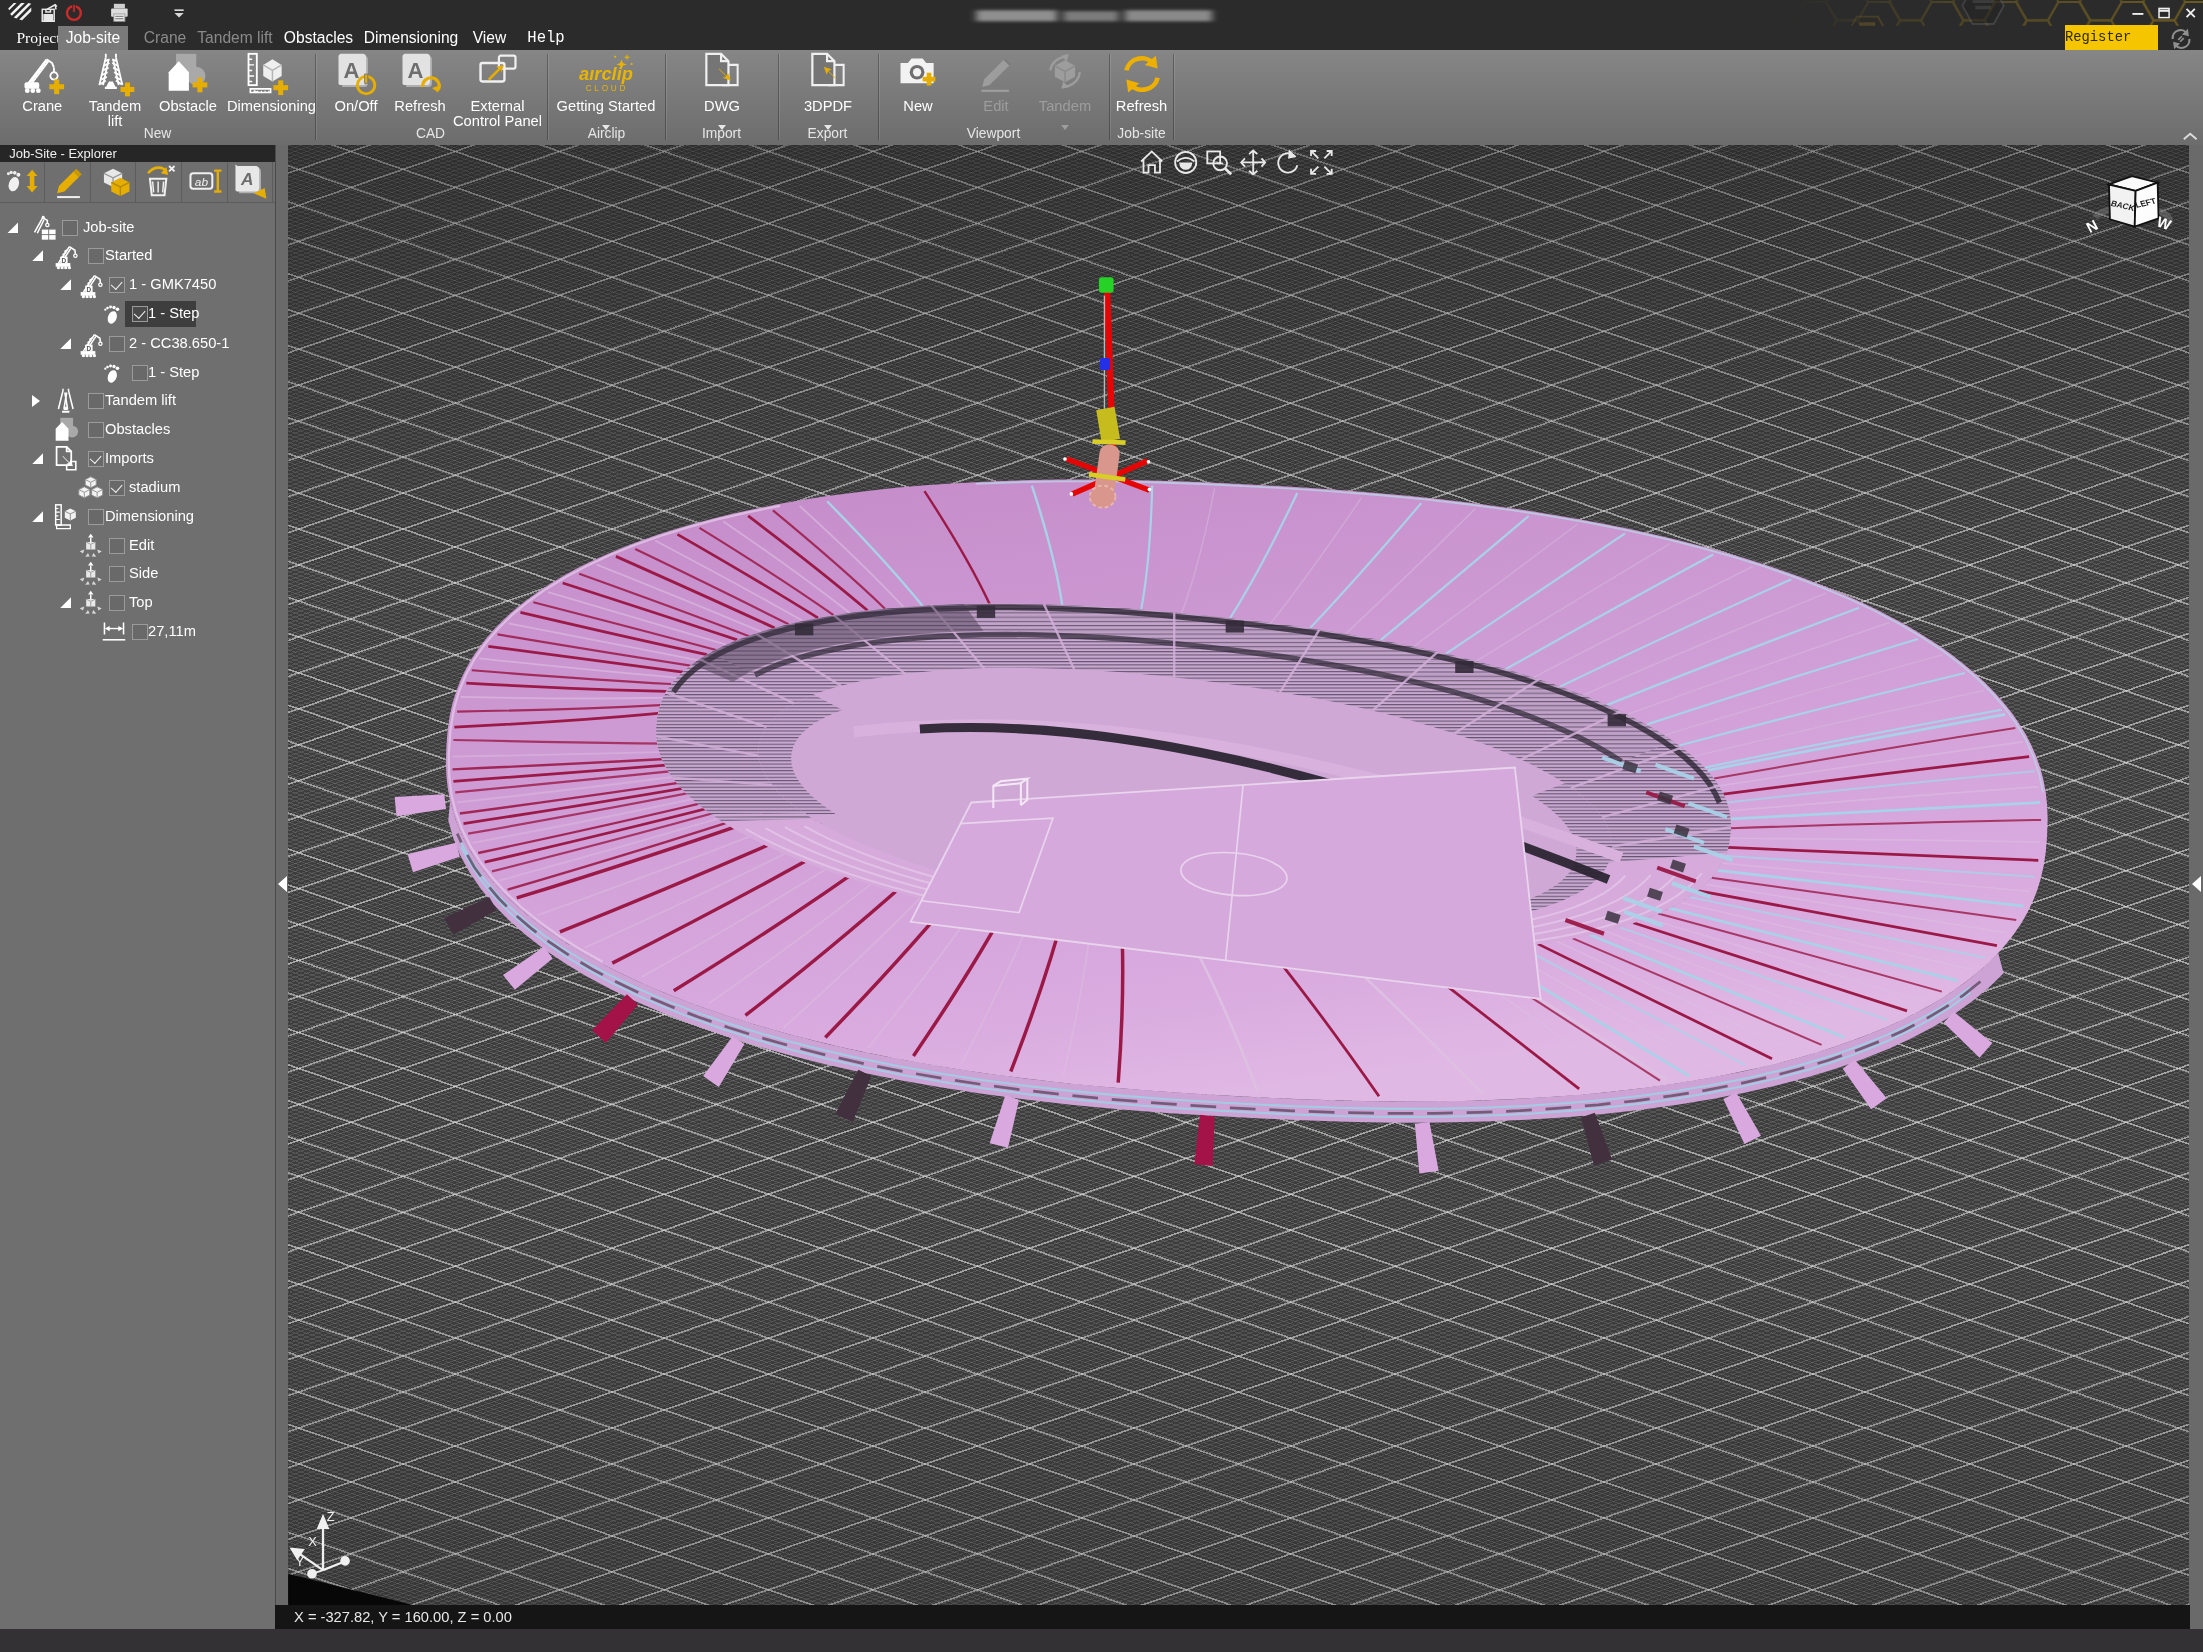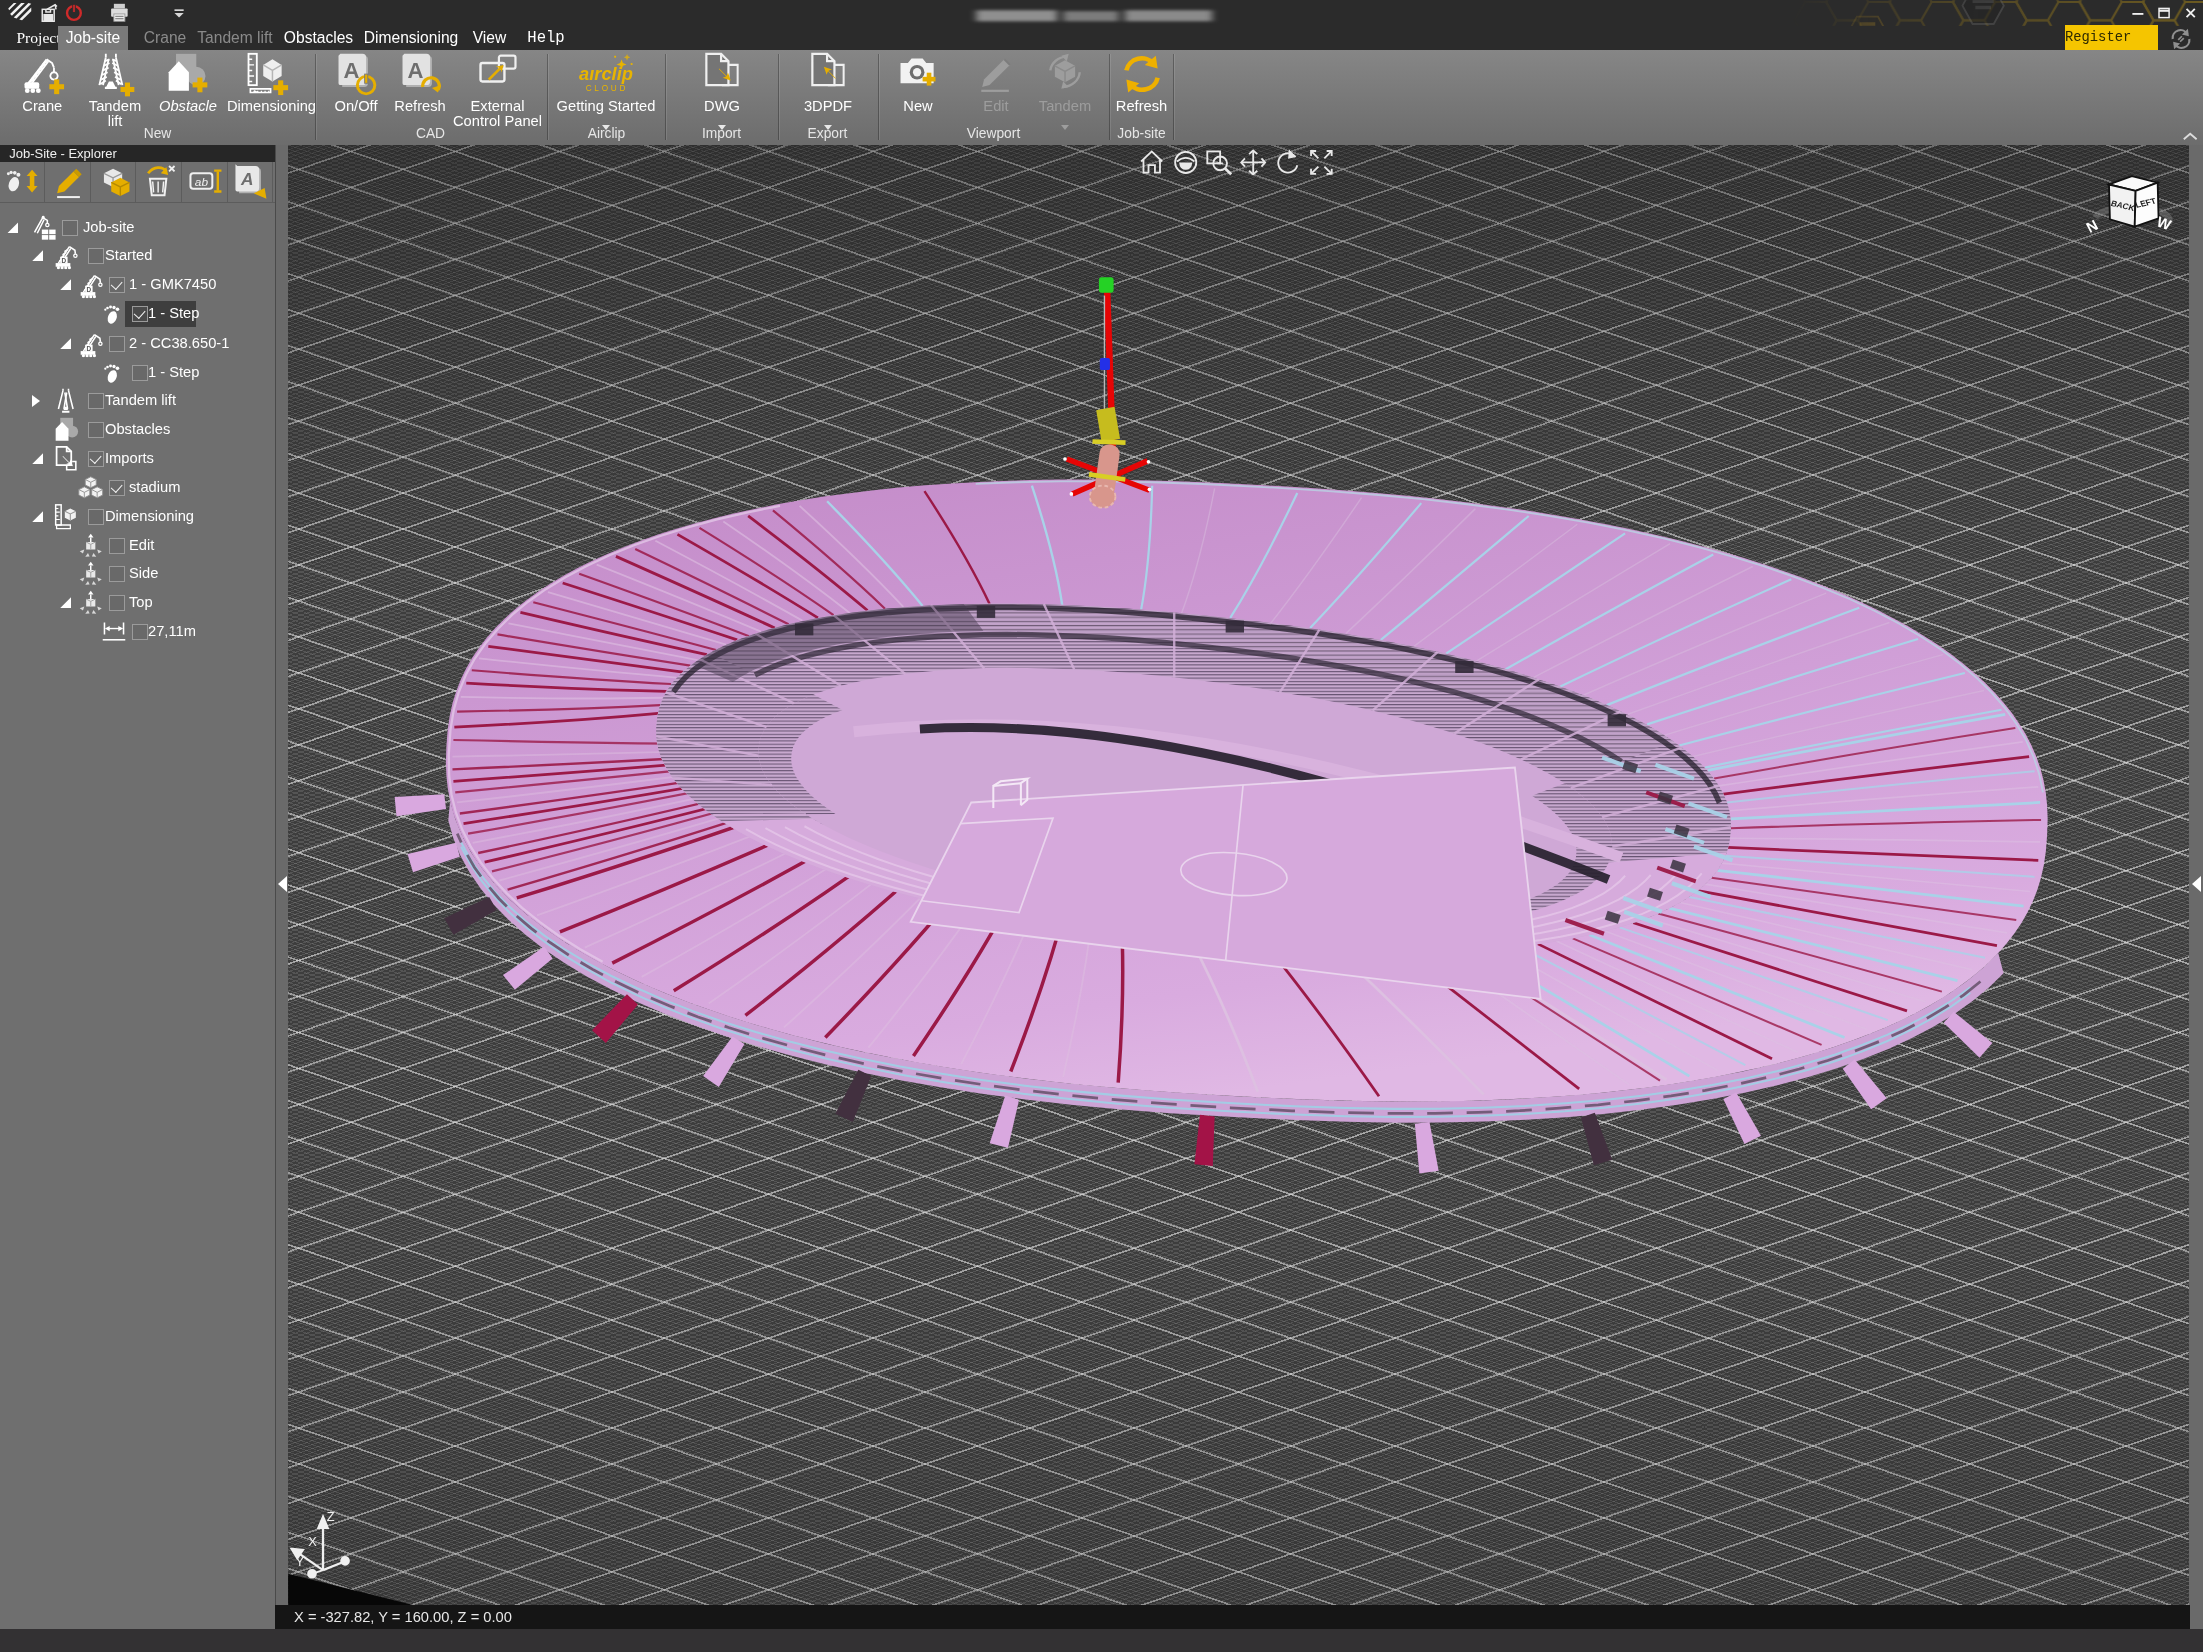--- a/index.html
+++ b/index.html
@@ -213,21 +213,21 @@
         <path d="M20.5 33 L20.5 37"></path>
         <path d="M17 37 L24 37 L22 33 L19 33 Z" fill="#fff"></path>
       </g>
       <g fill="#e5ae00">
           <rect x="31" y="38" width="15" height="5.5"></rect>
           <rect x="35.8" y="33.2" width="5.5" height="15"></rect>
         </g>
     </svg>
     <div class="lbl">Tandem<br>lift</div>
   </div>
-  <div class="rbtn" style="left:153px;width:70px;font-style:italic;">
+  <div class="rbtn" style="left:153px;width:70px;">
     <svg class="ic" width="46" height="46" viewBox="0 0 50 50">
       <rect x="12" y="2" width="22" height="20" fill="#a9a9a9"></rect>
       <circle cx="34" cy="26" r="10" fill="#a9a9a9"></circle>
       <path d="M4 42 L4 22 L15 10 L26 22 L26 42 Z" fill="#fff"></path>
       <g fill="#e5ae00">
           <rect x="30" y="33" width="16" height="5.5"></rect>
           <rect x="35.2" y="27.8" width="5.5" height="16"></rect>
         </g>
     </svg>
     <div class="lbl">Obstacle</div>

